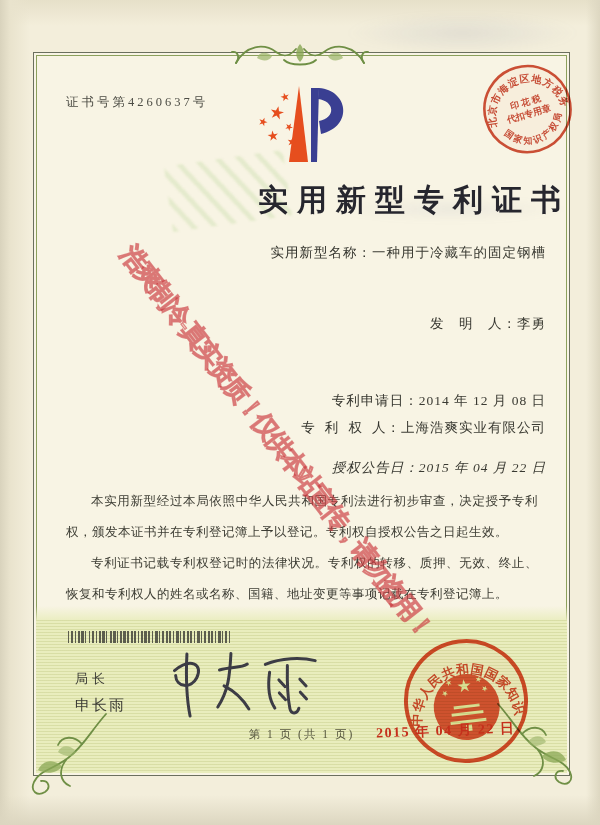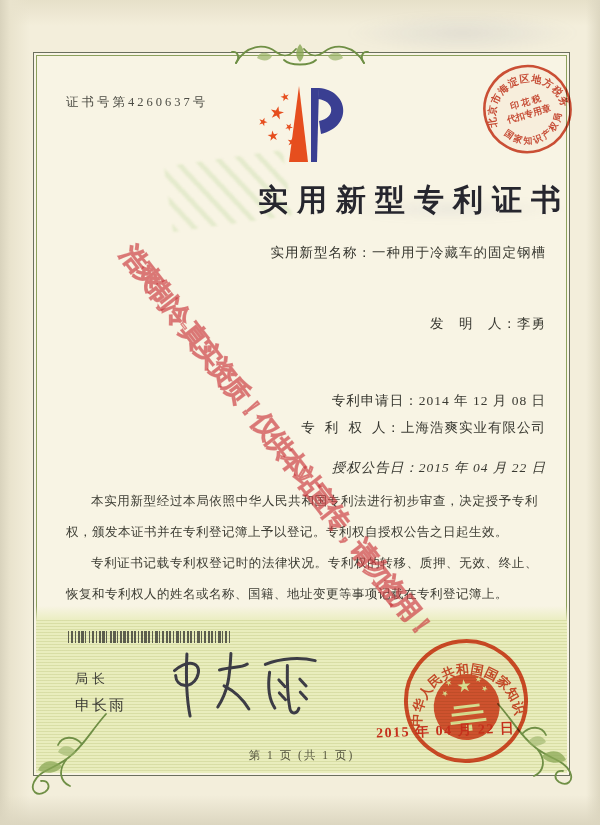--- a/index.html
+++ b/index.html
@@ -71,21 +71,21 @@
     letter-spacing:2px; font-family:"Liberation Sans","DejaVu Sans",sans-serif; }
   .sig-script { position:absolute; left:162px; top:638px; transform:rotate(-2deg); }
 
   .seal { position:absolute; mix-blend-mode:multiply; }
   .seal-tax { left:472px; top:55px; transform:rotate(-16deg); opacity:.92; }
   .seal-office { left:390px; top:625px; transform:rotate(-7deg); opacity:.95; }
 
   .issue-date { position:absolute; left:376px; top:722px; font-size:14px; font-weight:bold;
     color:#c5301c; letter-spacing:1.5px; transform:rotate(-2deg); }
 
-  .footer-page { position:absolute; left:33px; top:748px; width:537px; text-align:center;
+  .footer-page { position:absolute; left:33px; top:727px; width:537px; text-align:center;
     font-size:11.5px; color:#55553f; letter-spacing:2px; }
 
   .watermark { position:absolute; left:140px; top:238px; transform:rotate(52deg);
     transform-origin:0 0; white-space:nowrap; font-size:26px; font-weight:bold;
     letter-spacing:-3px; color:rgba(228,95,95,0.30);
     -webkit-text-stroke:1px rgba(198,52,58,0.55); z-index:6; }
 
   .orn { position:absolute; }
   .orn-top { left:224px; top:36px; }
   .orn-bl { left:20px; top:708px; }

